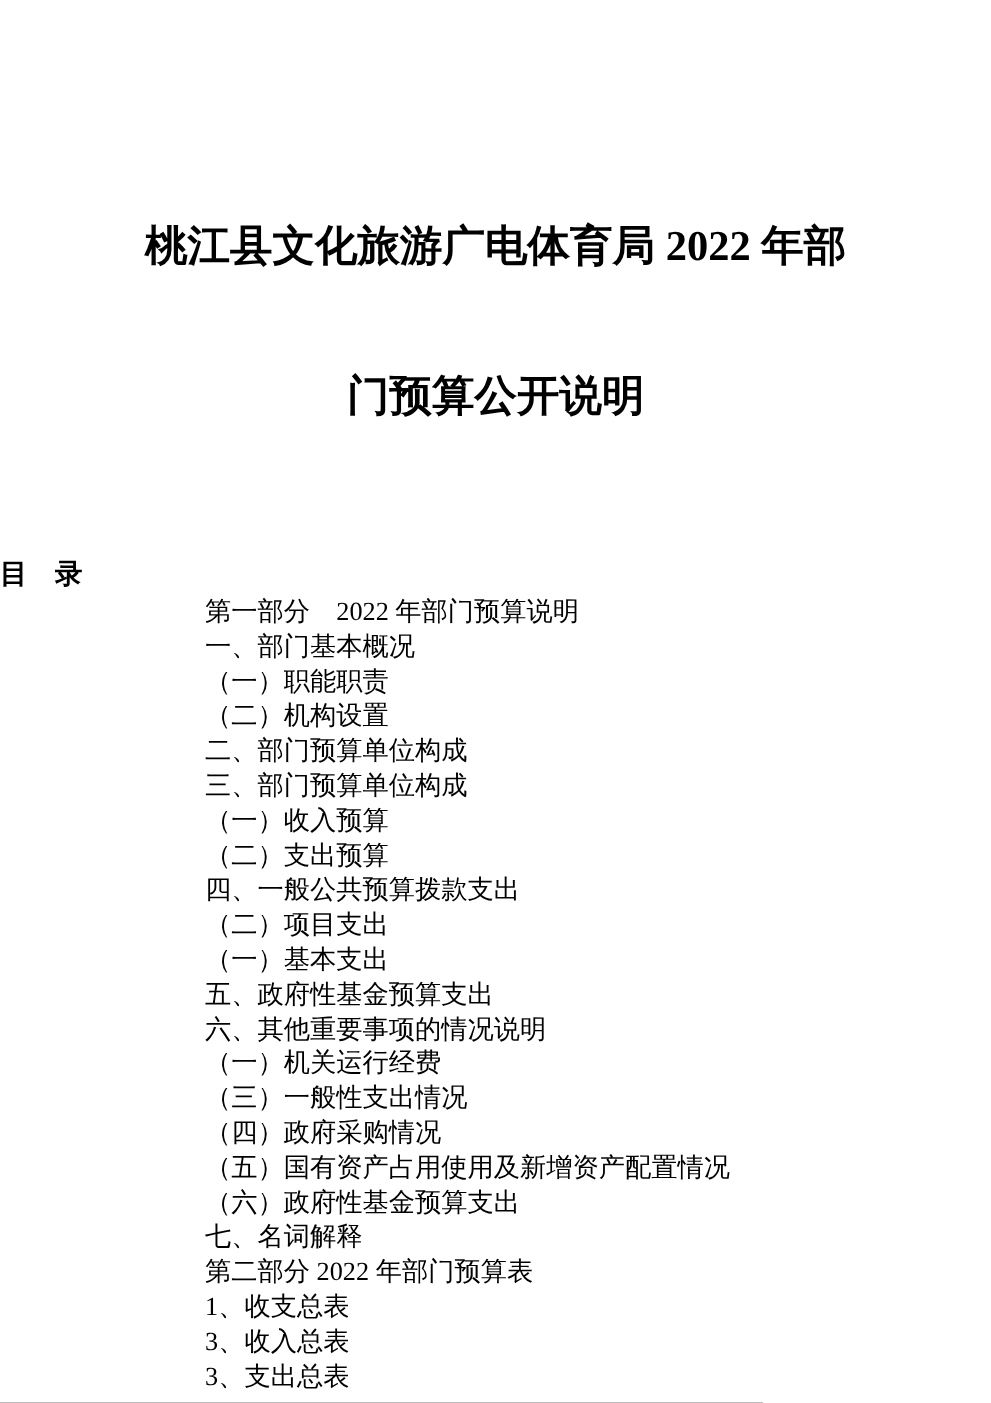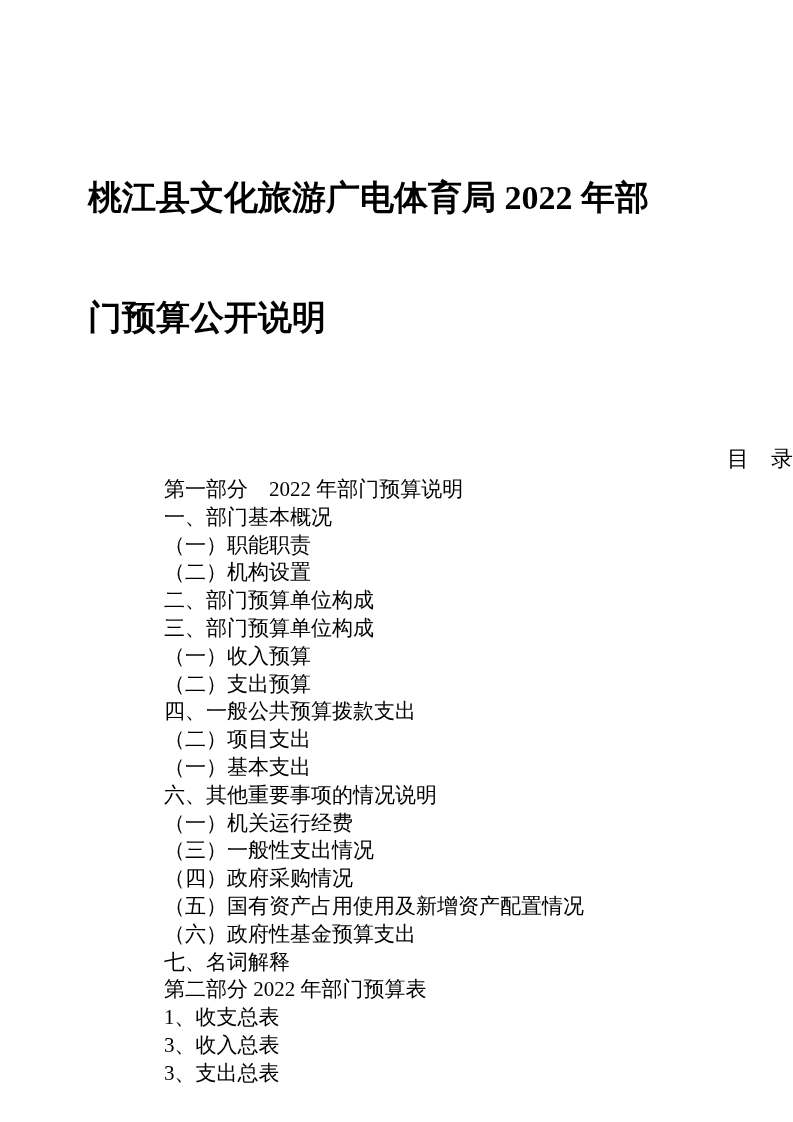--- a/index.html
+++ b/index.html
@@ -10,30 +10,31 @@
     margin: 0 auto;
     background: #ffffff;
     color: #000000;
     font-family: "Liberation Serif", "DejaVu Serif", serif;
     overflow: hidden;
     box-sizing: border-box;
   }
   .doc-title {
     padding-top: 98px;
     margin: 0 88px;
+    text-align: center;
     font-size: 34px;
     font-weight: bold;
     line-height: 40px;
     white-space: pre-wrap;
   }
   .toc-heading {
     margin-top: 25px;
-    text-align: right;
+    text-align: left;
     font-size: 22px;
-    font-weight: normal;
+    font-weight: bold;
     line-height: 31px;
     white-space: pre-wrap;
   }
   .toc-list {
     margin-top: 2px;
     padding-left: 164px;
     padding-right: 60px;
     font-size: 21px;
     line-height: 27.8px;
   }
@@ -61,20 +62,21 @@
     <div class="toc-item">一、部门基本概况</div>
     <div class="toc-item">（一）职能职责</div>
     <div class="toc-item">（二）机构设置</div>
     <div class="toc-item">二、部门预算单位构成</div>
     <div class="toc-item">三、部门预算单位构成</div>
     <div class="toc-item">（一）收入预算</div>
     <div class="toc-item">（二）支出预算</div>
     <div class="toc-item">四、一般公共预算拨款支出</div>
     <div class="toc-item">（二）项目支出</div>
     <div class="toc-item">（一）基本支出</div>
+    <div class="toc-item">五、政府性基金预算支出</div>
     <div class="toc-item">六、其他重要事项的情况说明</div>
     <div class="toc-item">（一）机关运行经费</div>
     <div class="toc-item">（三）一般性支出情况</div>
     <div class="toc-item">（四）政府采购情况</div>
     <div class="toc-item">（五）国有资产占用使用及新增资产配置情况</div>
     <div class="toc-item">（六）政府性基金预算支出</div>
     <div class="toc-item">七、名词解释</div>
     <div class="toc-item section">第二部分 2022 年部门预算表</div>
     <div class="toc-item">1、收支总表</div>
     <div class="toc-item">3、收入总表</div>

